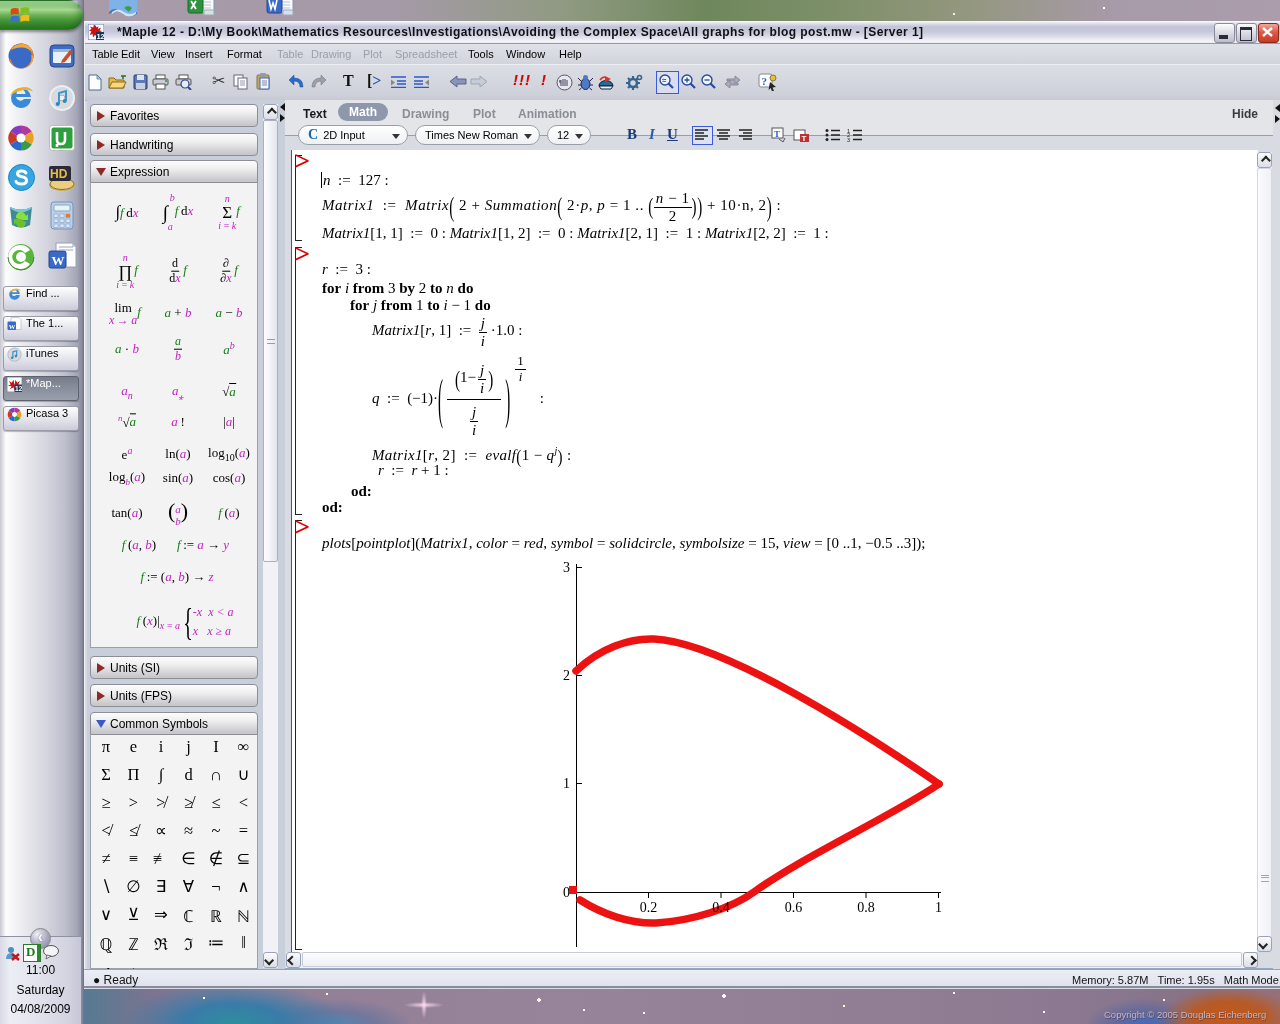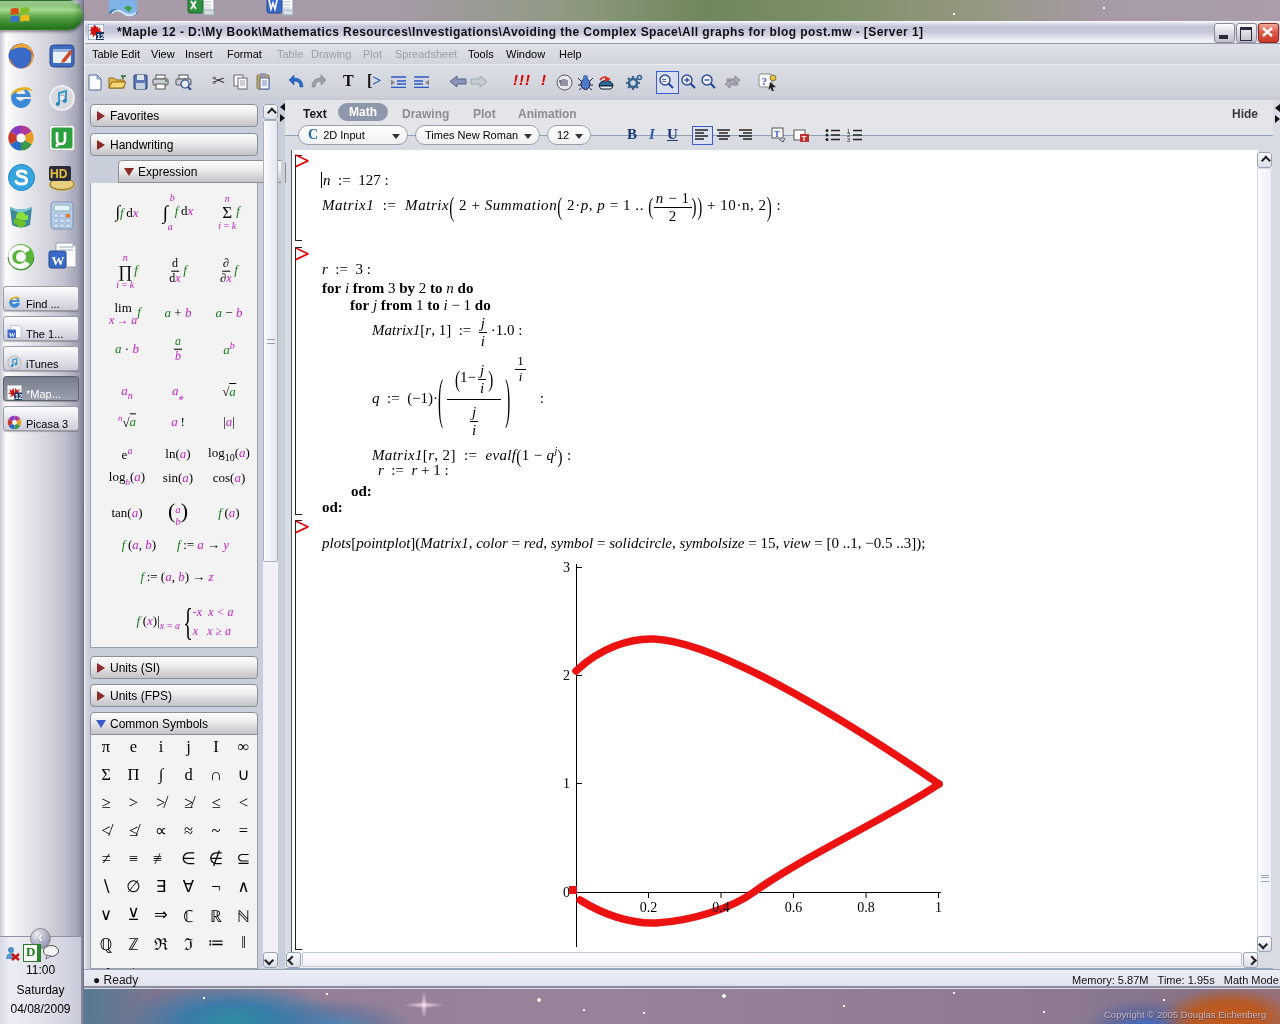--- a/index.html
+++ b/index.html
@@ -36,21 +36,21 @@
    radial-gradient(ellipse 80px 30px at 250px 40px,#4a8ab8 0%,rgba(80,110,160,.5) 55%,rgba(110,90,115,0) 100%),
    linear-gradient(90deg,#567a92 0,#7d7490 6%,#927f96 14%,#97839a 40%,#927e94 65%,#8d7a92 80%,#87768e 88%,#8a7080 94%,#96707a 100%);}
 
 #taskbar{left:0;top:0;width:84px;height:1024px;
   background:linear-gradient(90deg,#c6c7d2 0,#fdfdfe 7%,#ececf1 25%,#d4d5de 55%,#bebfcc 78%,#a3a4b5 92%,#8b8da0 97%,#6e7084 100%);}
 #tray{left:0;top:936px;width:81px;height:88px;
   background:linear-gradient(90deg,#d8d9e5 0,#eceef5 12%,#e0e1eb 50%,#d2d3e0 85%,#c6c7d6 100%);
   border-top:1px solid #8f91a2;}
 .taskbtn{left:3px;width:76px;height:25px;border-radius:3px;border:1px solid #9a9ba8;
   background:linear-gradient(#fefefe,#e7e8ee 45%,#cbccd8);box-shadow:0 1px 1px rgba(0,0,0,.25);
-  font-size:11px;color:#000;display:flex;align-items:flex-end;gap:4px;padding-left:3px;box-sizing:border-box;}
+  font-size:11px;color:#000;display:flex;align-items:flex-start;gap:4px;padding-left:3px;box-sizing:border-box;}
 .taskbtn.sel{background:linear-gradient(#777c89,#8d92a0 60%,#9ba0ad);color:#fff;border-color:#5d6170;}
 
 #win{left:84px;top:21px;width:1196px;height:968px;background:#d9dbe2;
  border-left:1px solid #f0f0f4;}
 #titlebar{left:0;top:0;width:1196px;height:23px;
   background:linear-gradient(#fcfcfe 0,#e2e3ee 10%,#c2c4d7 26%,#c6c8da 48%,#d8daE8 68%,#eeeef5 86%,#f8f8fb 96%,#d8d9e4 100%);border-bottom:1px solid #9899ac;box-sizing:border-box;}
 #titlebar .ttext{position:absolute;left:32px;top:4px;font-size:12px;font-weight:bold;color:#101014;letter-spacing:0.42px;}
 .winbtn{position:absolute;top:2px;width:19px;height:18px;border-radius:3px;border:1px solid #8a8c9e;
   background:linear-gradient(#fdfdfe,#d3d4de 60%,#bdbeca);}
 #menubar{left:0;top:23px;width:1196px;height:20px;background:linear-gradient(#dfe1e8,#d2d4dc);
@@ -456,21 +456,21 @@
     <svg class="abs" style="left:673px;top:8px;" width="19" height="18">
         <rect x="1" y="1" width="13" height="13" rx="2" fill="#fdfdff" stroke="#888"></rect>
         <text x="3.5" y="12" font-size="11" font-weight="bold" fill="#2a5ac8" font-family="'Liberation Serif',serif">?</text>
         <path d="M12 9 L18 14 L14.5 14.5 L16 18 L14 18.5 L12.8 15 L10.5 17 Z" fill="#222"></path>
         <circle cx="15" cy="5" r="3" fill="#e8c030" stroke="#875"></circle>
       </svg>
   </div>
   <div class="abs" id="dock">
     <div class="phead" style="top:4px;"><span class="tri-r"></span>Favorites</div>
     <div class="phead" style="top:33px;"><span class="tri-r"></span>Handwriting</div>
-    <div class="phead" style="top:60px;border-radius:4px 4px 0 0;margin-left:28px;"><span class="tri-d"></span>Expression</div>
+    <div class="phead" style="top:60px;border-radius:4px 4px 0 0;"><span class="tri-d"></span>Expression</div>
     <div class="pbody" style="top:83px;height:465px;">
 <div class="ecell" style="left:36px;top:29px;"><span class="up" style="font-size:17px;">∫</span><span class="g">f</span> <span class="up">d</span><span class="m">x</span></div>
 <div class="ecell" style="left:87px;top:29px;"><span style="display:inline-flex;flex-direction:column;align-items:flex-start;line-height:1;vertical-align:middle;">
             <span class="m" style="font-size:10px;margin-left:7px;">b</span>
             <span class="up" style="font-size:19px;">∫</span>
             <span class="m" style="font-size:10px;margin-left:5px;">a</span>
           </span><span class="g">f</span> <span class="up">d</span><span class="m">x</span></div>
 <div class="ecell" style="left:138px;top:29px;"><span style="display:inline-flex;flex-direction:column;align-items:center;line-height:1;vertical-align:middle;">
             <span class="m" style="font-size:10px;">n</span>
             <span class="up" style="font-size:17px;">Σ</span>
@@ -672,20 +672,21 @@
 
     <div class="bracket" style="left:3px;top:5px;height:86px;"></div>
     <div class="bracket" style="left:3px;top:97px;height:268px;"></div>
     <div class="bracket" style="left:3px;top:370px;height:430px;"></div>
     <div class="prompt" style="left:2px;top:-2px;">&gt;</div>
     <div class="prompt" style="left:2px;top:91px;">&gt;</div>
     <div class="prompt" style="left:2px;top:364px;">&gt;</div>
 
     <div class="mline" style="left:29px;top:20px;height:20px;"><span class="c"><span class="up" style="font-style:normal;">​</span><span style="border-left:1px solid #000;margin-right:1px;height:14px;"></span>n <span class="up">&nbsp;:=&nbsp; 127 :</span></span></div>
     <div class="mline" style="left:30px;top:42px;height:30px;letter-spacing:0.55px;"><span class="c">Matrix1 <span class="up">&nbsp;:=&nbsp;</span> Matrix<span class="tp" style="transform:scaleY(1.8);">(</span><span class="up"> 2 + </span>Summation<span class="tp" style="transform:scaleY(1.65);">(</span><span class="up"> 2</span><span class="up">·</span>p<span class="up">,</span> p <span class="up">= 1 ..</span> <span class="tp" style="transform:scaleY(1.5);">(</span><span class="frac"><span class="n"><span class="it">n</span> <span class="up">− 1</span></span><span class="d up">2</span></span><span class="tp" style="transform:scaleY(1.5);">)</span><span class="tp" style="transform:scaleY(1.65);">)</span><span class="up"> + 10</span><span class="up">·</span><span class="up">n, 2</span><span class="tp" style="transform:scaleY(1.8);">)</span><span class="up"> :</span></span></div>
+    <div class="mline" style="left:30px;top:73px;height:20px;"><span class="c">Matrix1<span class="up">[1, 1] &nbsp;:=&nbsp; 0 :</span> Matrix1<span class="up">[1, 2] &nbsp;:=&nbsp; 0 :</span> Matrix1<span class="up">[2, 1] &nbsp;:=&nbsp; 1 :</span> Matrix1<span class="up">[2, 2] &nbsp;:=&nbsp; 1 :</span></span></div>
 
     <div class="mline" style="left:30px;top:109px;height:20px;"><span class="c">r <span class="up">&nbsp;:=&nbsp; 3 :</span></span></div>
     <div class="mline" style="left:30px;top:128px;height:20px;"><span class="c"><b class="up">for</b> i <b class="up">from</b> <span class="up">3</span> <b class="up">by</b> <span class="up">2</span> <b class="up">to</b> n <b class="up">do</b></span></div>
     <div class="mline" style="left:58px;top:145px;height:20px;"><span class="c"><b class="up">for</b> j <b class="up">from</b> <span class="up">1</span> <b class="up">to</b> i <span class="up">− 1</span> <b class="up">do</b></span></div>
     <div class="mline" style="left:80px;top:166px;height:32px;"><span class="c">Matrix1<span class="up">[</span>r<span class="up">, 1] &nbsp;:=&nbsp; </span><span class="frac"><span class="n">j</span><span class="d">i</span></span><span class="up"> ·1.0 :</span></span></div>
 
     <div class="mline" style="left:80px;top:204px;height:92px;"><span class="c">q <span class="up">&nbsp;:=&nbsp; (−1)·</span><span class="tp" style="transform:scaleY(3.6);">(</span><span class="frac" style="margin:0 4px;"><span class="n" style="padding-bottom:3px;padding-left:8px;padding-right:8px;"><span class="tp" style="transform:scaleY(1.6);">(</span><span class="up">1−</span><span class="frac" style="margin:0 2px;"><span class="n">j</span><span class="d">i</span></span><span class="tp" style="transform:scaleY(1.6);">)</span></span><span class="d" style="padding-top:4px;"><span class="frac"><span class="n">j</span><span class="d">i</span></span></span></span><span class="tp" style="transform:scaleY(3.6);">)</span><span class="frac" style="font-size:13px;position:relative;top:-31px;margin-left:5px;"><span class="n up">1</span><span class="d">i</span></span><span class="up" style="margin-left:14px;">:</span></span></div>
     <div class="mline" style="left:80px;top:293px;height:24px;letter-spacing:0.35px;"><span class="c">Matrix1<span class="up">[</span>r<span class="up">, 2] &nbsp;:=&nbsp; </span>evalf<span class="tp" style="transform:scaleY(1.25);">(</span><span class="up">1 − </span>q<sup class="it" style="font-size:10px;">j</sup><span class="tp" style="transform:scaleY(1.25);">)</span><span class="up"> :</span></span></div>
     <div class="mline" style="left:86px;top:310px;height:20px;"><span class="c">r <span class="up">&nbsp;:=&nbsp;</span> r <span class="up">+ 1 :</span></span></div>
     <div class="mline" style="left:59px;top:331px;height:20px;"><span class="c"><b class="up">od:</b></span></div>

